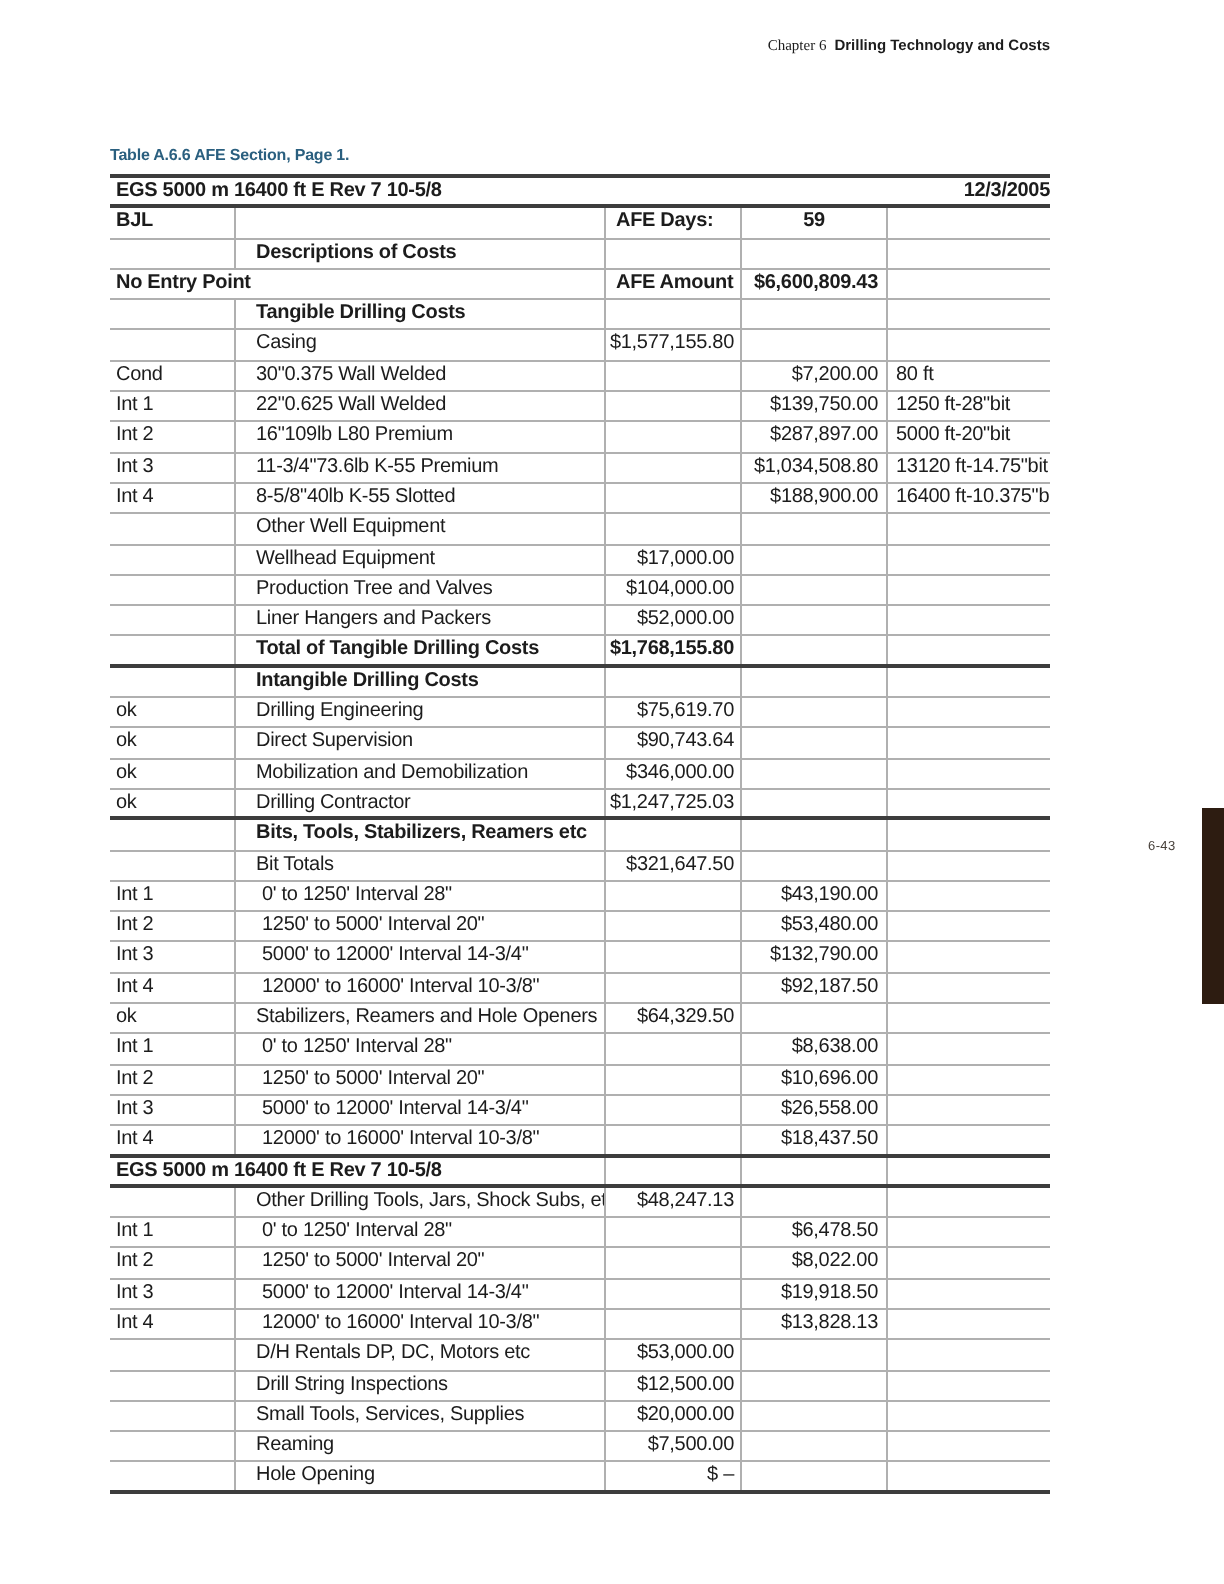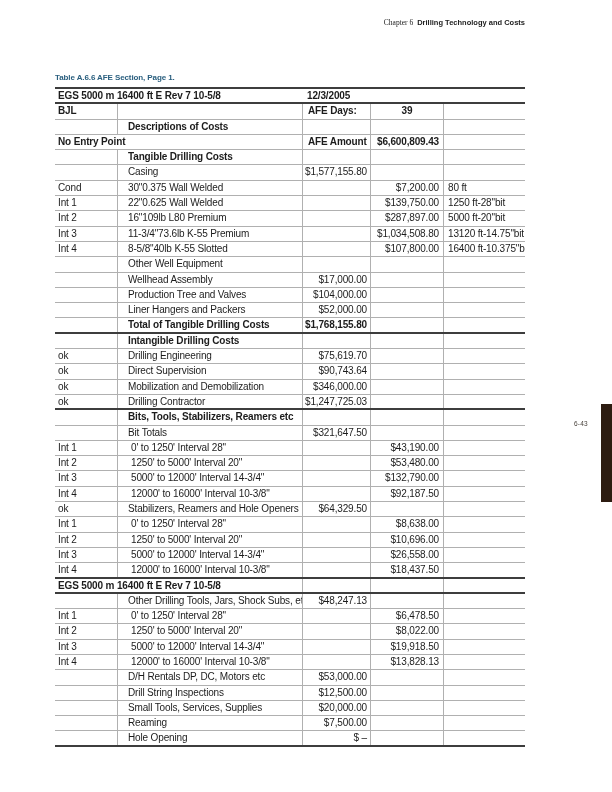--- a/index.html
+++ b/index.html
@@ -44,21 +44,21 @@
   .c1{width:62px;padding-left:3px;}
   .c2{width:185px;padding-left:10px;border-left:1px solid var(--border-light,#b0b0b0);}
   .c2.indent{padding-left:13px;}
   .c3{width:68px;text-align:right;padding-right:3px;border-left:1px solid var(--border-light,#b0b0b0);}
   .c4{width:73px;text-align:right;padding-right:4px;border-left:1px solid var(--border-light,#b0b0b0);}
   .c5{width:82px;padding-left:4px;border-left:1px solid var(--border-light,#b0b0b0);}
   .c12{width:247px;padding-left:3px;}
   .c3.align-left{text-align:left;padding-left:5px;padding-right:0;}
   .c4.align-center{text-align:center;padding-right:0;}
   .row.banner .cell{border-left:none;}
-  .banner-date{width:223px;padding-left:5px;}
+  .banner-date{width:223px;padding-left:5px;text-align:right;}
 
   
   .page-number{
     position:absolute;left:574px;top:420px;
     font-size:6.5px;color:#47403a;letter-spacing:0.2px;
   }
   .edge-tab{
     position:absolute;left:601px;top:404px;width:11px;height:98px;
     background:var(--edge-tab,#2d1c11);
   }
@@ -76,21 +76,21 @@
 
   <div class="afe-table">
       <div class="row bold thick banner">
         <div class="cell c12">EGS 5000 m 16400 ft  E  Rev 7  10-5/8</div>
         <div class="cell banner-date">12/3/2005</div>
       </div>
       <div class="row bold">
         <div class="cell c1">BJL</div>
         <div class="cell c2"></div>
         <div class="cell c3 align-left">AFE Days:</div>
-        <div class="cell c4 align-center">39</div>
+        <div class="cell c4 align-center">59</div>
         <div class="cell c5"></div>
       </div>
       <div class="row bold">
         <div class="cell c1"></div>
         <div class="cell c2">Descriptions of Costs</div>
         <div class="cell c3"></div>
         <div class="cell c4"></div>
         <div class="cell c5"></div>
       </div>
       <div class="row bold">
@@ -138,33 +138,33 @@
         <div class="cell c1">Int 3</div>
         <div class="cell c2">11-3/4"73.6lb K-55 Premium</div>
         <div class="cell c3"></div>
         <div class="cell c4">$1,034,508.80</div>
         <div class="cell c5">13120 ft-14.75"bit</div>
       </div>
       <div class="row">
         <div class="cell c1">Int 4</div>
         <div class="cell c2">8-5/8"40lb K-55 Slotted</div>
         <div class="cell c3"></div>
-        <div class="cell c4">$107,800.00</div>
+        <div class="cell c4">$188,900.00</div>
         <div class="cell c5">16400 ft-10.375"bit</div>
       </div>
       <div class="row">
         <div class="cell c1"></div>
         <div class="cell c2">Other Well Equipment</div>
         <div class="cell c3"></div>
         <div class="cell c4"></div>
         <div class="cell c5"></div>
       </div>
       <div class="row">
         <div class="cell c1"></div>
-        <div class="cell c2">Wellhead Assembly</div>
+        <div class="cell c2">Wellhead Equipment</div>
         <div class="cell c3">$17,000.00</div>
         <div class="cell c4"></div>
         <div class="cell c5"></div>
       </div>
       <div class="row">
         <div class="cell c1"></div>
         <div class="cell c2">Production Tree and Valves</div>
         <div class="cell c3">$104,000.00</div>
         <div class="cell c4"></div>
         <div class="cell c5"></div>

